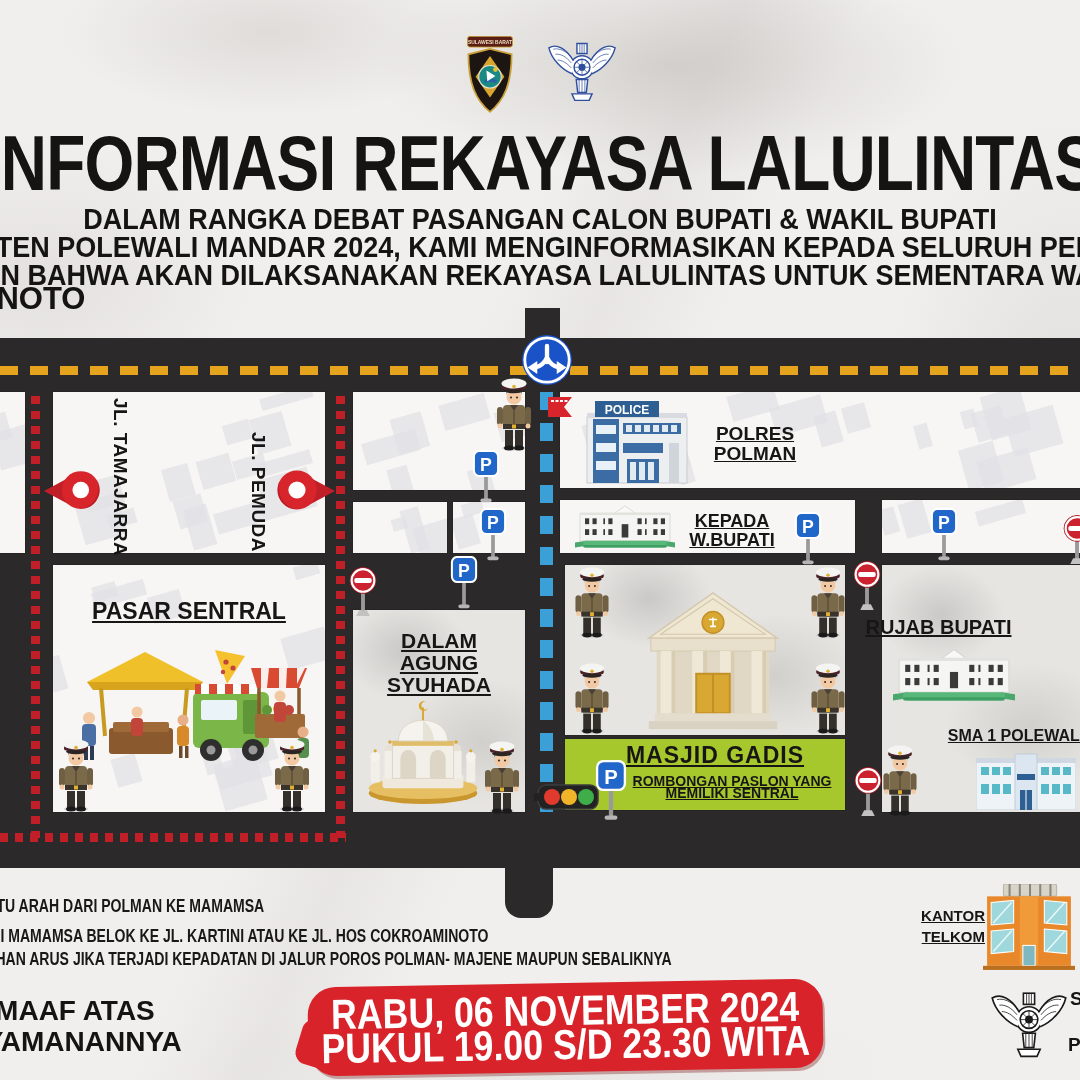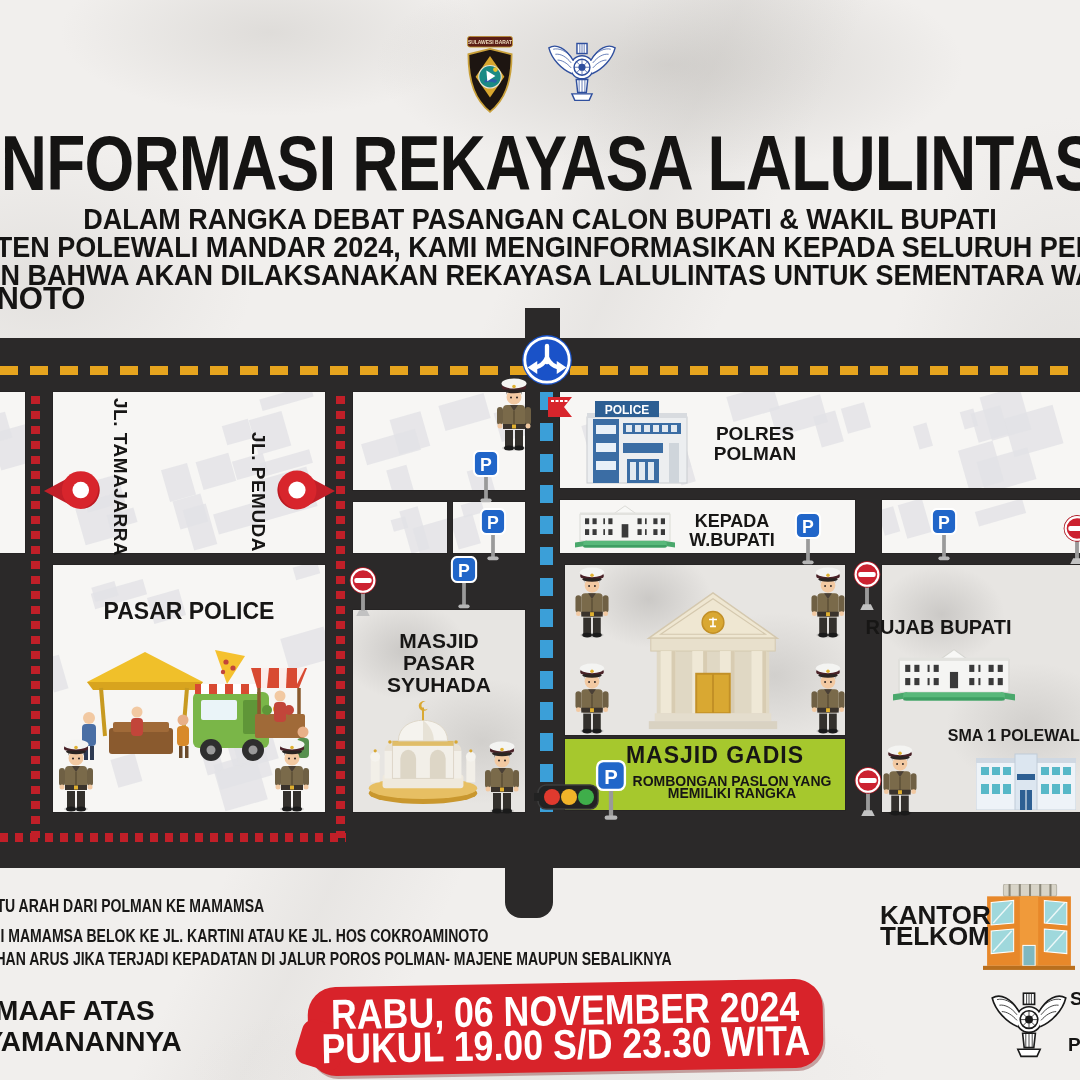--- a/index.html
+++ b/index.html
@@ -37,21 +37,21 @@
   .lane-y{position:absolute;left:0;top:366px;width:1080px;height:9px;z-index:2;
     background:repeating-linear-gradient(90deg,#e6a41e 0 18px,transparent 18px 30px);}
   .dots-v{position:absolute;width:9px;z-index:2;
     background:repeating-linear-gradient(180deg,#c11f28 0 8px,transparent 8px 15px);}
   .dots-h{position:absolute;height:9px;z-index:2;
     background:repeating-linear-gradient(90deg,#c11f28 0 8px,transparent 8px 15px);}
   .dash-b{position:absolute;left:540px;top:392px;width:13px;height:420px;z-index:2;
     background:repeating-linear-gradient(180deg,#3b9fd8 0 18px,transparent 18px 31px);}
   .stub{position:absolute;left:505px;top:868px;width:48px;height:50px;background:#2b2929;
     border-radius:0 0 16px 16px;z-index:1;}
-  .map-label{position:absolute;z-index:5;font-weight:900;color:#171615;text-align:center;}
+  .map-label{position:absolute;z-index:5;font-weight:900;color:#171615;text-align:center;text-decoration:underline;}
   .vlabel{position:absolute;z-index:5;font-weight:900;color:#171615;white-space:nowrap;
     font-size:19px;letter-spacing:.5px;transform:rotate(90deg);transform-origin:0 0;}
   .icon{position:absolute;z-index:6;}
   
   .note{position:absolute;white-space:nowrap;font-size:18px;font-weight:900;color:#191817;
     transform:scaleX(.78);transform-origin:0 50%;z-index:2;}
   .apology{position:absolute;white-space:nowrap;font-size:28px;font-weight:900;color:#151413;z-index:2;}
   .banner{position:absolute;left:308px;top:983px;width:515px;height:89px;background:#d8232a;
     border-radius:28px;transform:rotate(-1deg);z-index:3;display:flex;flex-direction:column;
     justify-content:center;align-items:center;box-shadow:2px 3px 0 rgba(120,20,20,.35);}
@@ -264,29 +264,29 @@
       <div class="bld" style="left: 93.6866px; top: 4.81455px; width: 49.0102px; height: 15.0204px;"></div>
       <div class="bld" style="left: 19.6429px; top: 0.875072px; width: 25.1762px; height: 34.6719px;"></div>
     </div>
   <div class="block tex" style="left:565px;top:565px;width:280px;height:170px"></div>
   <div class="block" style="left:565px;top:739px;width:280px;height:71px;background:#a6c82d"></div>
   <div class="block tex" style="left:882px;top:565px;width:198px;height:247px"></div>
 
   <div class="vlabel" style="left:131px;top:398px">JL. TAMAJARRA</div>
   <div class="vlabel" style="left:269px;top:432px">JL. PEMUDA</div>
 
-  <div class="map-label" style="left:64px;top:598px;width:250px;font-size:23px">PASAR POLICE</div>
-  <div class="map-label" style="left:363px;top:630px;width:152px;font-size:21px;line-height:22px">MASJID PASAR SYUHADA</div>
+  <div class="map-label" style="left:64px;top:598px;width:250px;font-size:23px">PASAR SENTRAL</div>
+  <div class="map-label" style="left:363px;top:630px;width:152px;font-size:21px;line-height:22px">DALAM AGUNG SYUHADA</div>
   <div class="map-label" style="left:700px;top:424px;width:110px;font-size:19px;line-height:20px">POLRES POLMAN</div>
   <div class="map-label" style="left:678px;top:512px;width:108px;font-size:18px;line-height:19px">KEPADA W.BUPATI</div>
   <div class="map-label" style="left:846px;top:616px;width:185px;font-size:20px">RUJAB BUPATI</div>
   <div class="map-label" style="left:946px;top:727px;width:140px;font-size:16px;white-space:nowrap">SMA 1 POLEWALI</div>
   <div class="map-label" style="left:600px;top:742px;width:230px;font-size:23px;letter-spacing:1px">MASJID GADIS</div>
-  <div class="map-label" style="left:632px;top:775px;width:200px;font-size:14px;line-height:12px">ROMBONGAN PASLON YANG MEMILIKI RANGKA</div>
-  <div class="map-label" style="left:880px;top:905px;width:105px;font-size:26px;line-height:21px;text-align:right">KANTOR TELKOM</div>
+  <div class="map-label" style="left:632px;top:775px;width:200px;font-size:14px;line-height:12px">ROMBONGAN PASLON YANG MEMILIKI SENTRAL</div>
+  <div class="map-label" style="left:880px;top:905px;width:105px;font-size:15px;line-height:21px;text-align:right">KANTOR TELKOM</div>
 
   <svg class="icon" style="left:42px;top:464px" width="62" height="54" viewBox="0 0 64 54">
       <use href="#pin"></use>
     </svg>
   <svg class="icon" style="left:272px;top:464px;transform:scaleX(-1)" width="66" height="54" viewBox="0 0 64 54">
       <use href="#pin"></use>
     </svg>
 
   <svg class="icon" style="left:521px;top:334px" width="52" height="52" viewBox="0 0 48 48">
     <circle cx="24" cy="24" r="23" fill="#1a52c8"></circle>

